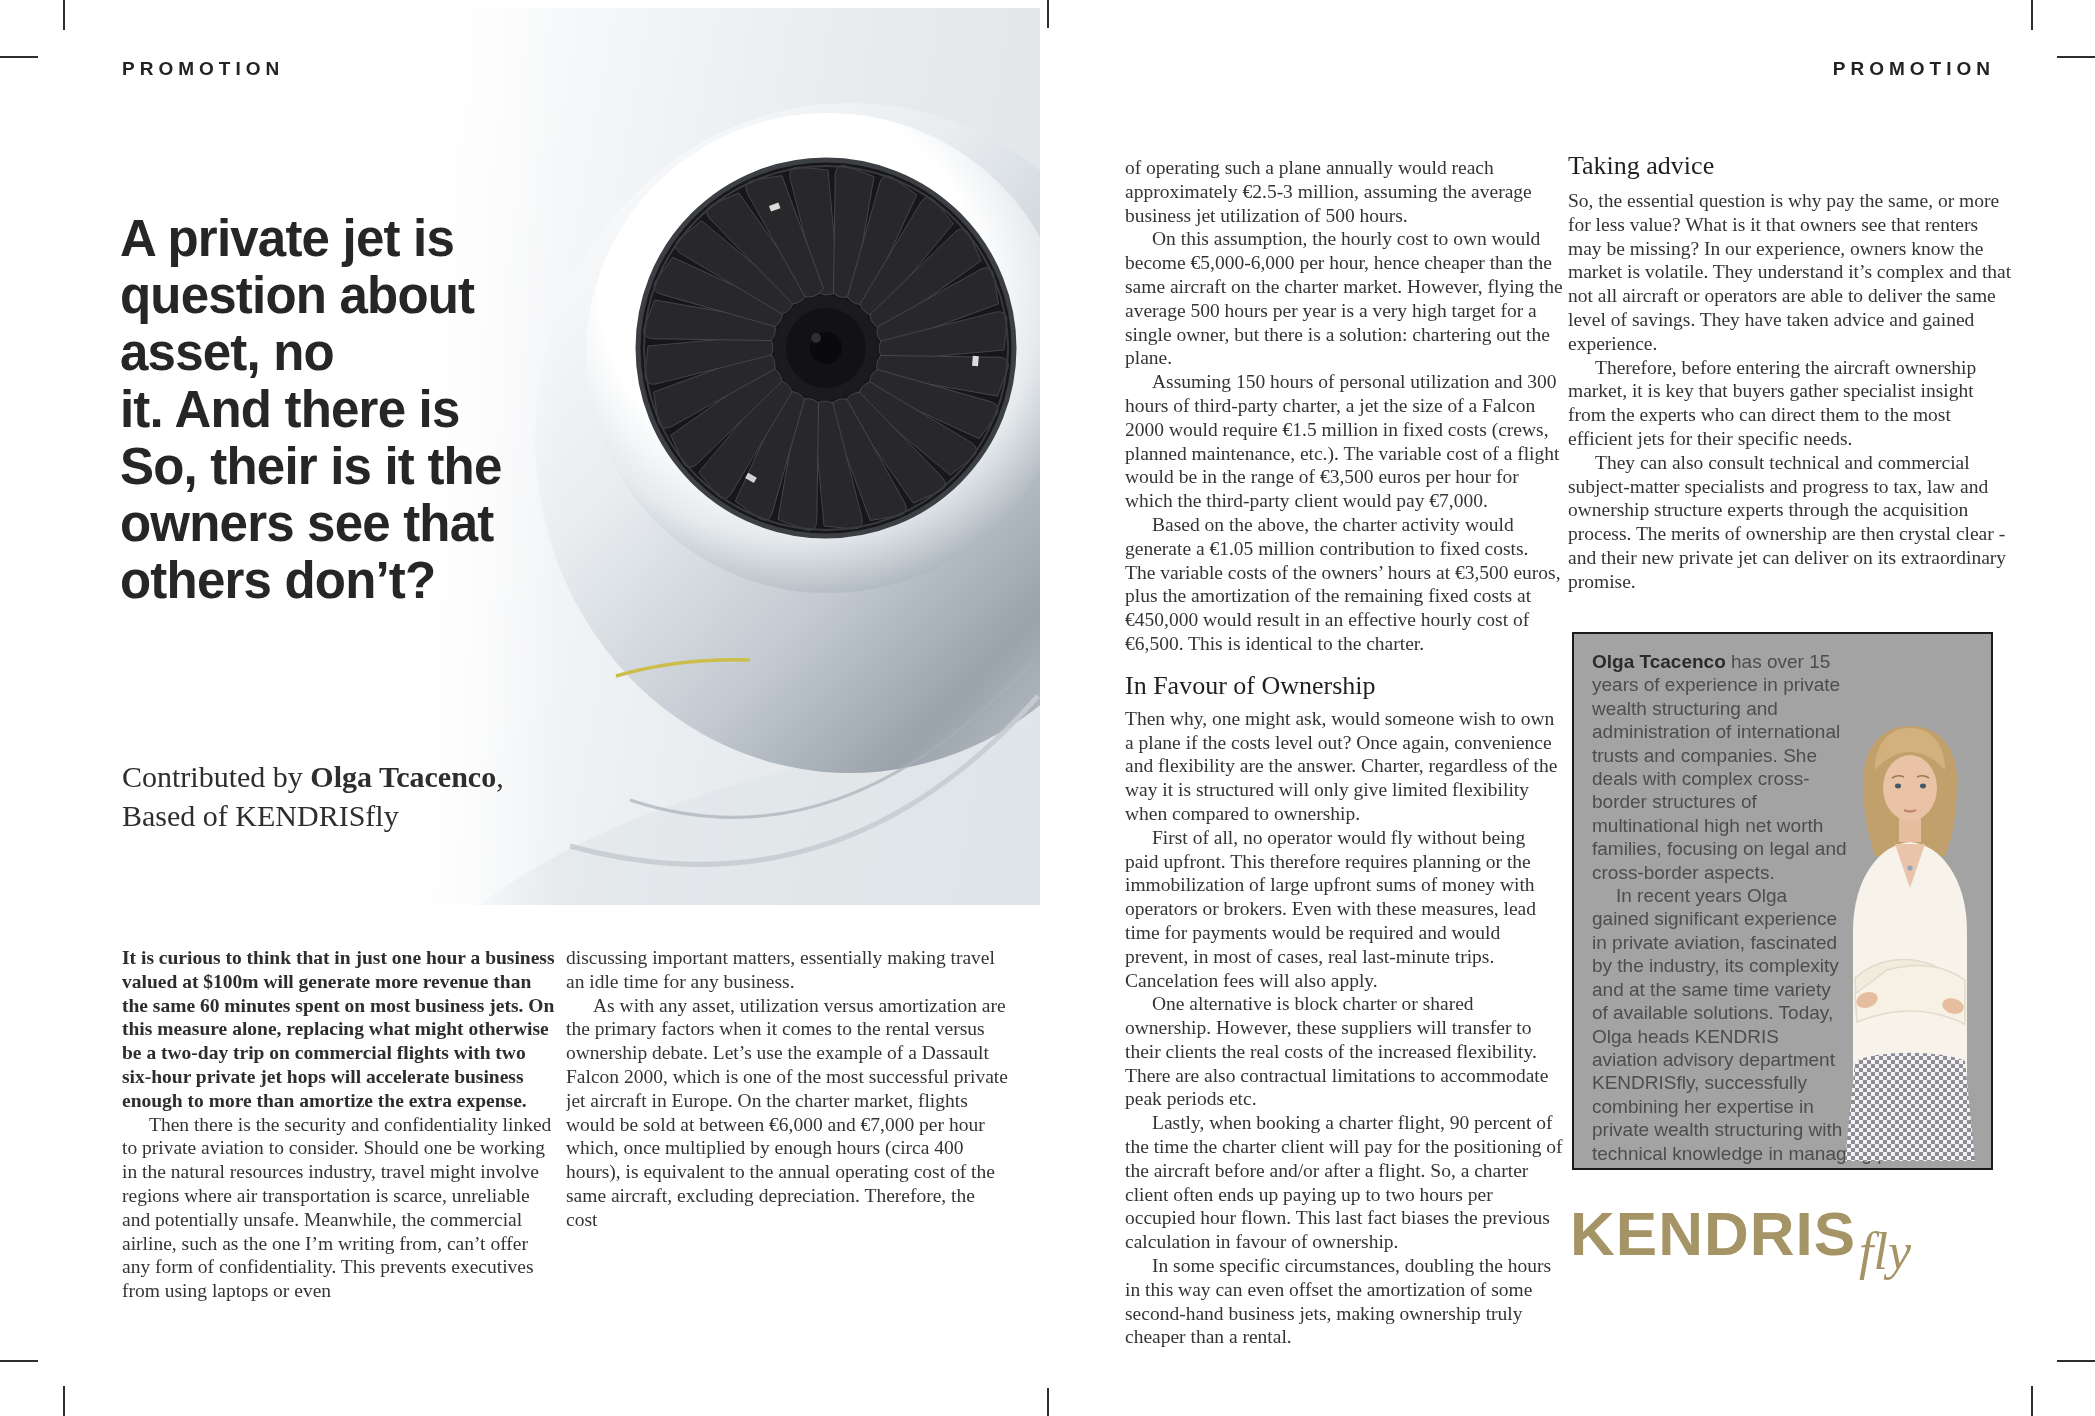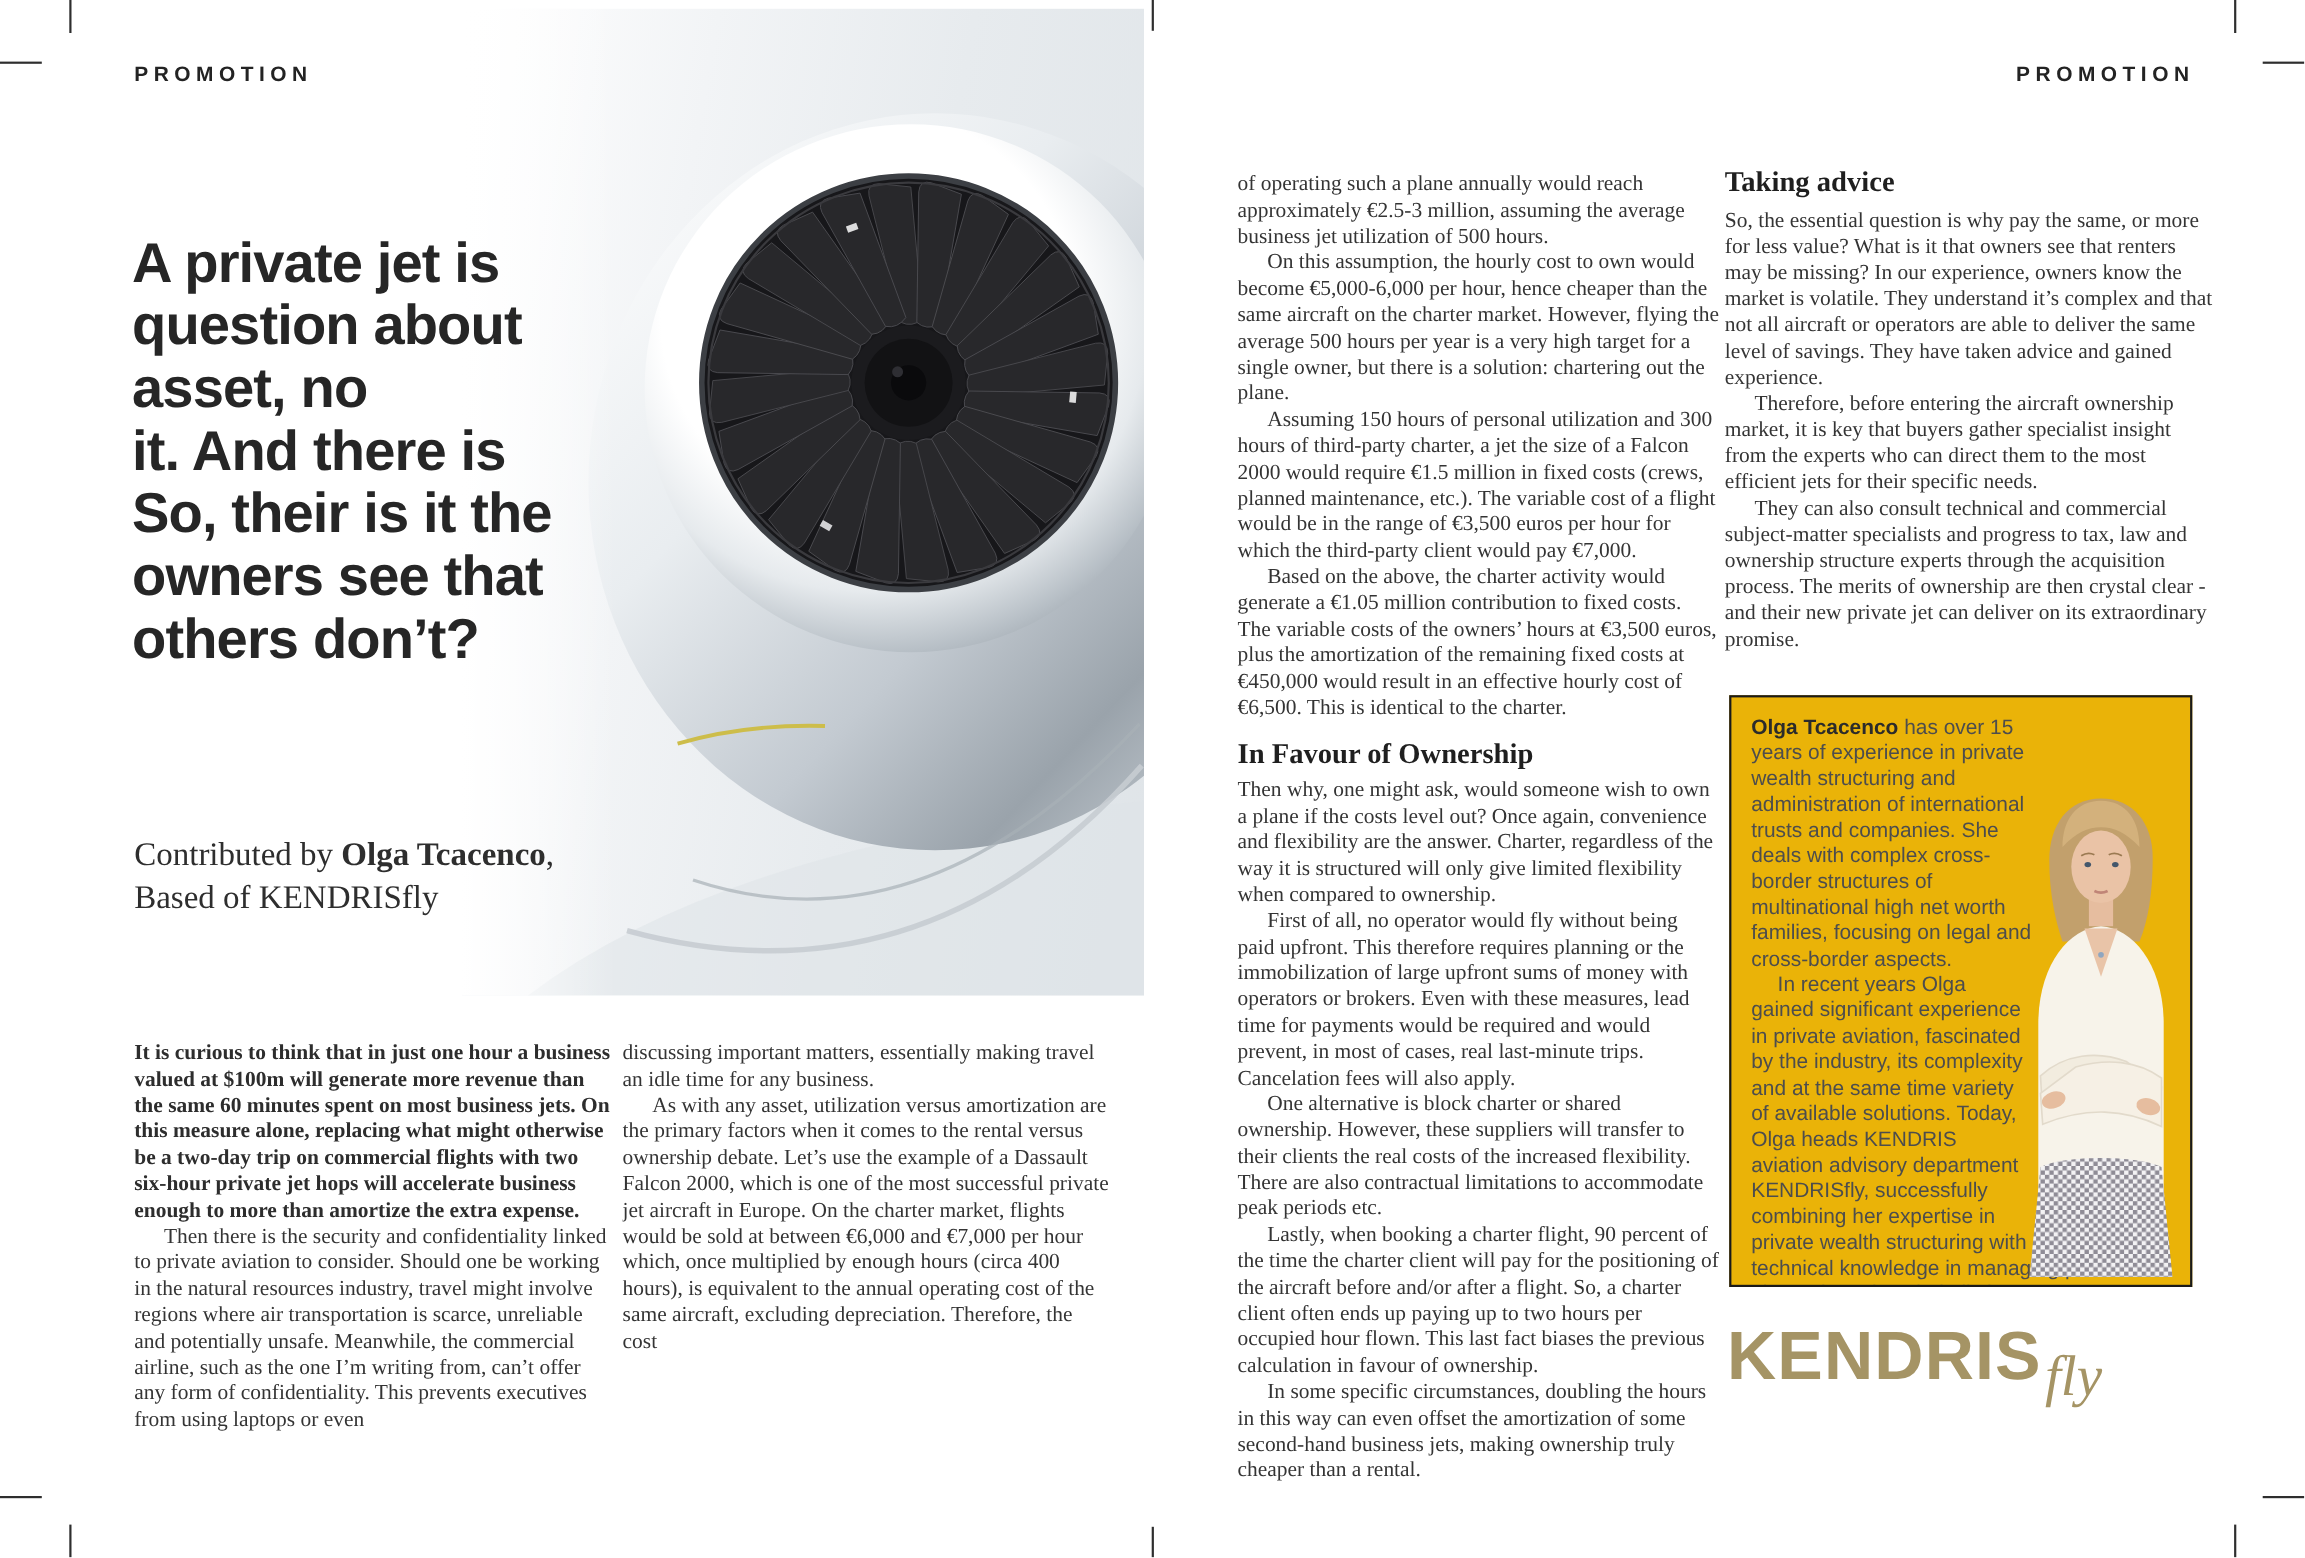--- a/index.html
+++ b/index.html
@@ -28,26 +28,26 @@
   .photo{position:absolute;left:420px;top:8px;width:620px;height:897px;overflow:hidden;
          background:linear-gradient(100deg,#ffffff 0%,#f2f4f6 30%,#e7ebee 60%,#dfe4e8 100%);}
   .photo::before{content:"";position:absolute;left:0;top:0;width:140px;height:100%;
          background:linear-gradient(90deg,#ffffff,rgba(255,255,255,0));}
 
   
   .col{position:absolute;font-size:19.5px;line-height:23.8px;color:#343434;overflow:hidden;}
   .col p{margin:0;}
   .col p.ind{text-indent:27px;}
   .col p.lead{font-weight:700;color:#2d2d2d;}
-  .subhead{font-size:26px;line-height:32px;font-weight:700;color:#1f1f1f;margin:14px 0 5px 0;}
+  .subhead{font-size:26px;line-height:32px;font-weight:400;color:#1f1f1f;margin:14px 0 5px 0;}
   .subhead.first{margin-top:0;margin-bottom:7px;}
 
   
   .bio-box{position:absolute;left:1572px;top:632px;width:421px;height:538px;
-           border:2px solid #1a1a1a;box-sizing:border-box;background:#eab308;
+           border:2px solid #1a1a1a;box-sizing:border-box;background:#a3a3a3;
            padding:16px 18px;overflow:hidden;
            font-family:"Liberation Sans", sans-serif;font-size:19px;line-height:23.4px;color:#4d4d4d;}
   .bio-box p{margin:0;}
   .bio-box p.ind{text-indent:24px;}
   .bio-box b{color:#2b2b2b;}
   .bio-photo-spacer{float:right;width:112px;height:424px;margin:66px 0 0 12px;position:relative;}
   .bio-photo-spacer svg{position:absolute;right:-12px;top:0;}
 
   
   .logo{position:absolute;left:1570px;top:1198px;white-space:nowrap;}

